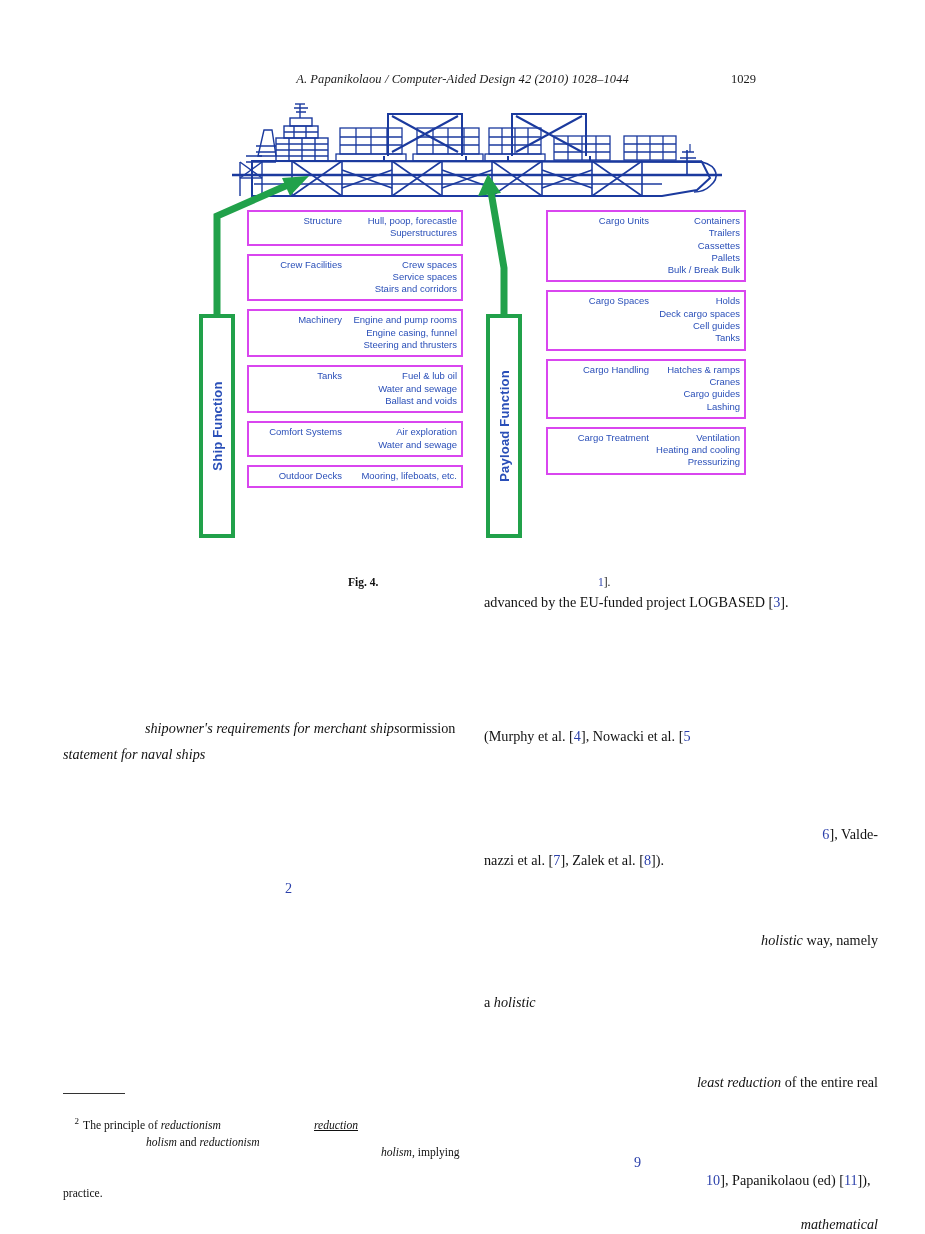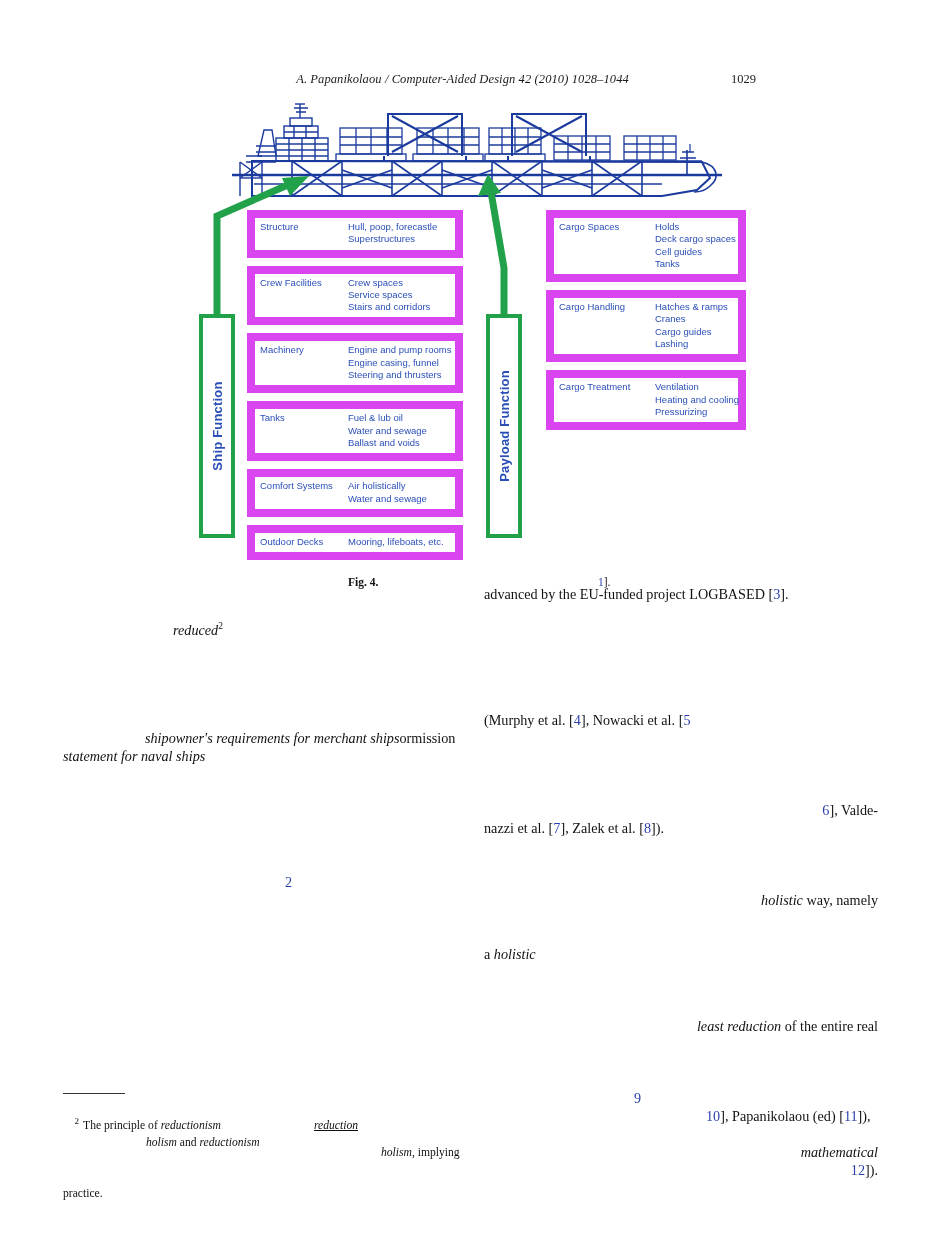--- a/index.html
+++ b/index.html
@@ -88,31 +88,32 @@
     width: 925px; height: 400px;
     pointer-events: none;
   }
 
   
   .boxcol { position: absolute; }
   #col-ship    { left: 247px; top: 110px; width: 216px; }
   #col-payload { left: 546px; top: 110px; width: 200px; }
 
   .infobox {
-    border: 8px solid #d946ef;
+    border: 2px solid #d946ef;
     box-sizing: border-box;
     background: #ffffff;
     display: flex;
     align-items: flex-start;
     padding: 3px 4px 4px 5px;
     margin-bottom: 8px;
     font-family: "Liberation Sans", sans-serif;
     font-size: 9.5px;
     line-height: 12.3px;
     color: #2a4fb8;
+    text-align: right;
   }
   .infobox .bx-title {
     flex: 0 0 auto;
     width: 88px;
     color: #2a4fb8;
   }
   #col-payload .infobox .bx-title { width: 96px; }
   .infobox .bx-items {
     flex: 1 1 auto;
   }
@@ -127,21 +128,21 @@
   }
   #cap-left  { left: 348px; top: 476px; font-weight: bold; }
   #cap-right { left: 598px; top: 476px; }
   .reflink { color: #2a3faa; }
 
   
   .col { position: absolute; font-size: 14.2px; line-height: 18px; color: #111111; }
   #body-left  { left: 63px;  top: 585px; width: 396px; }
   #body-right { left: 484px; top: 585px; width: 394px; }
 
-  .line { white-space: pre; height: 18px; }
+  .line { white-space: pre; height: 18px; margin-top: 8px; }
   .blank { height: 18px; }
   .it { font-style: italic; }
   .rt  { text-align: right; }
   sup { font-size: 9.5px; vertical-align: super; line-height: 0; }
 
   
   .footnote {
     position: absolute;
     left: 63px;
     top: 1093px;
@@ -322,33 +323,43 @@
       <div class="bx-title">Tanks</div>
       <div class="bx-items">
         <div>Fuel &amp; lub oil</div>
         <div>Water and sewage</div>
         <div>Ballast and voids</div>
       </div>
     </div>
     <div class="infobox">
       <div class="bx-title">Comfort Systems</div>
       <div class="bx-items">
-        <div>Air holistically</div>
+        <div>Air exploration</div>
         <div>Water and sewage</div>
       </div>
     </div>
     <div class="infobox">
       <div class="bx-title">Outdoor Decks</div>
       <div class="bx-items">
         <div>Mooring, lifeboats, etc.</div>
       </div>
     </div>
   </div>
 
   <div class="boxcol" id="col-payload">
+    <div class="infobox">
+      <div class="bx-title">Cargo Units</div>
+      <div class="bx-items">
+        <div>Containers</div>
+        <div>Trailers</div>
+        <div>Cassettes</div>
+        <div>Pallets</div>
+        <div>Bulk / Break Bulk</div>
+      </div>
+    </div>
     <div class="infobox">
       <div class="bx-title">Cargo Spaces</div>
       <div class="bx-items">
         <div>Holds</div>
         <div>Deck cargo spaces</div>
         <div>Cell guides</div>
         <div>Tanks</div>
       </div>
     </div>
     <div class="infobox">
@@ -370,21 +381,20 @@
     </div>
   </div>
 
   <div class="cap" id="cap-left">Fig. 4.</div>
   <div class="cap" id="cap-right"><span class="reflink">1</span><span>].</span></div>
 </div>
 
 <div class="col" id="body-left">
   <div class="blank"></div>
   <div class="blank"></div>
-  <div class="line" style="padding-left:110px;"><span class="it">reduced</span><sup>2</sup></div>
   <div class="blank"></div>
   <div class="blank"></div>
   <div class="blank"></div>
   <div class="blank"></div>
   <div class="blank"></div>
   <div class="line" style="padding-left:82px;"><span class="it">shipowner's requirements for merchant ships</span><span>ormission</span></div>
   <div class="line"><span class="it">statement for naval ships</span></div>
 
   <div class="blank"></div>
   <div class="blank"></div>

